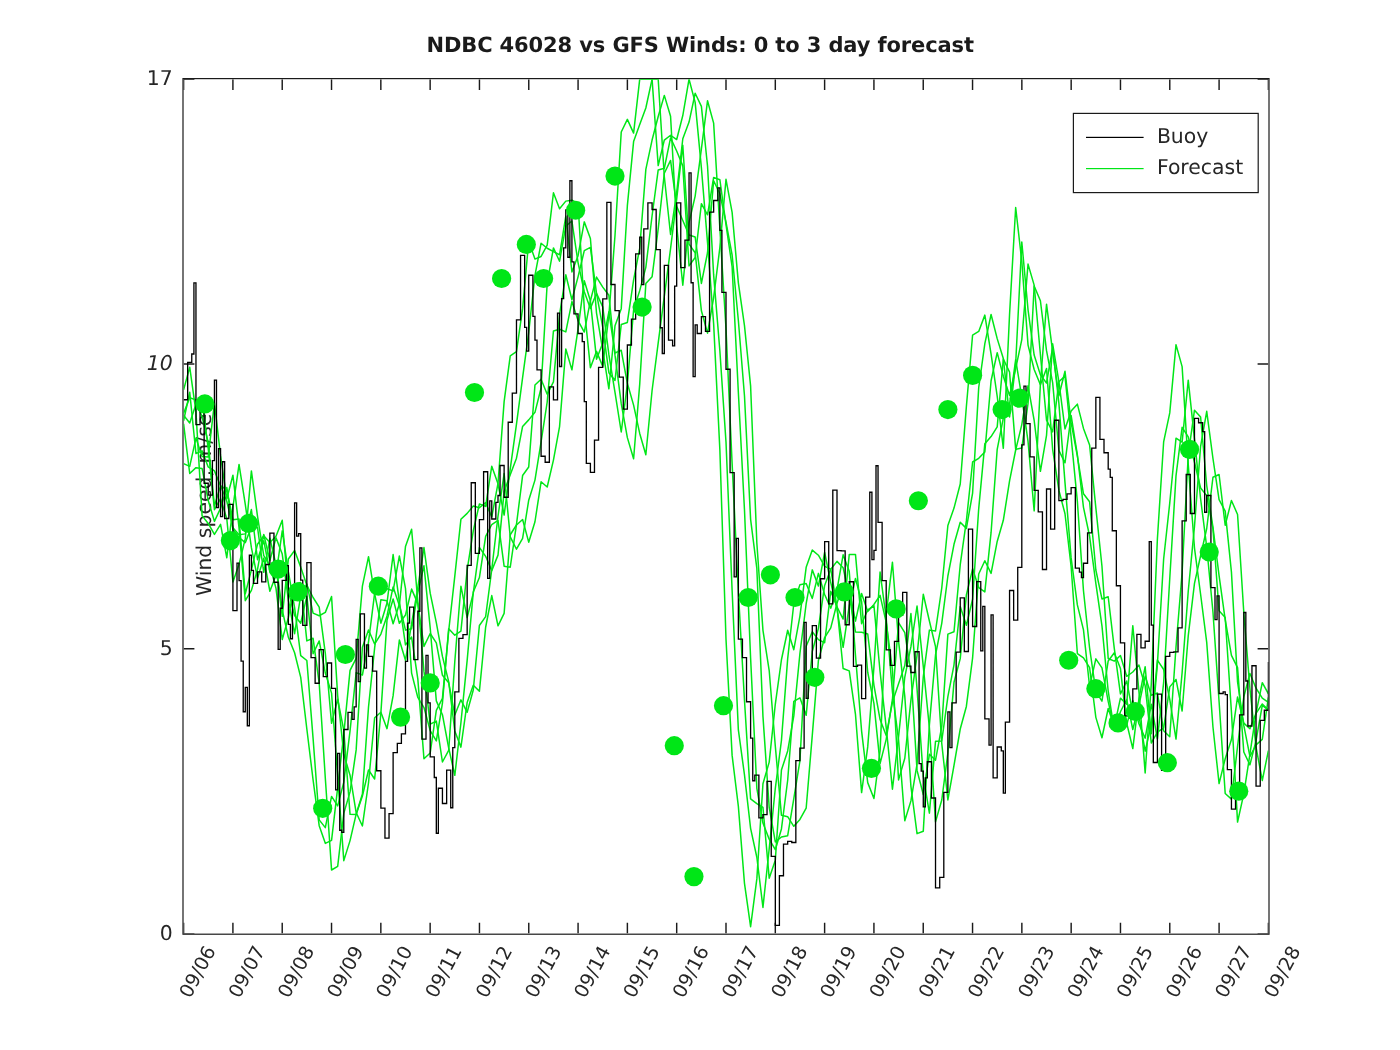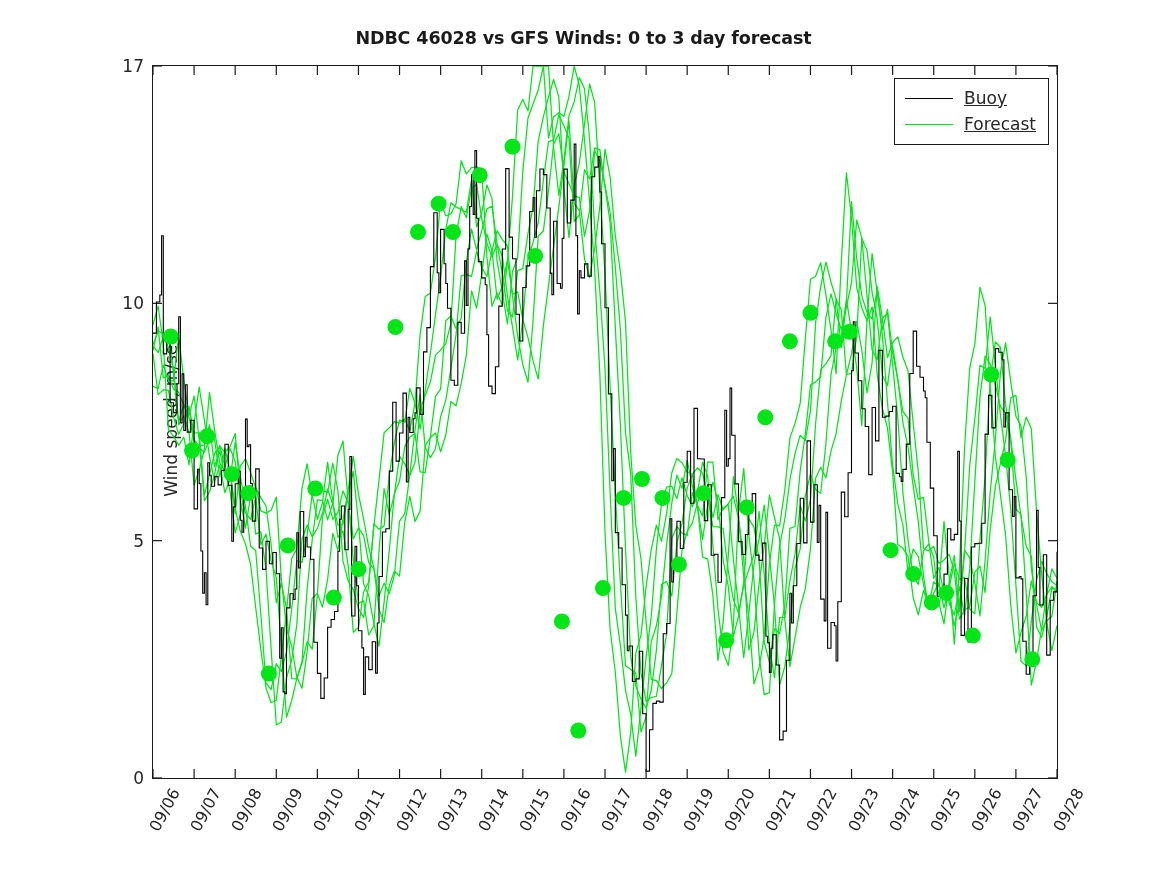--- a/index.html
+++ b/index.html
@@ -81,26 +81,25 @@
     font-size: 16px;
     color: #262626;
     white-space: nowrap;
     transform-origin: left top;
     transform: rotate(-62deg) translate(-100%, 0);
   }
   
   #legend {
     position: absolute;
     right: 8px;
-    top: 12px;
+    top: 28px;
     background: #ffffff;
     border: 1.2px solid #1a1a1a;
     padding: 6px 12px 7px 10px;
     box-sizing: border-box;
-    text-decoration: underline;
   }
   .legend-row {
     display: flex;
     align-items: center;
     height: 26px;
   }
   .legend-swatch {
     width: 48px;
     height: 0;
     border-top-width: 1.6px;
@@ -122,21 +121,21 @@
 
   <div id="chart-title">NDBC 46028 vs GFS Winds: 0 to 3 day forecast</div>
 
   <div id="plot-area">
 
     <div id="y-axis-label">Wind speed, m/sec</div>
 
     <div id="ytick-labels">
         <div class="ytick-label" style="top: 712px;">0</div>
         <div class="ytick-label" style="top: 474.667px;">5</div>
-        <div class="ytick-label" style="top: 237.333px;">10</div>
+        <div class="ytick-label" style="top: 237.333px; font-style: italic;">10</div>
         <div class="ytick-label" style="top: 0px;">17</div>
       </div>
     <div id="xtick-labels">
         <div class="xtick-label" style="left: 14px;">09/06</div>
         <div class="xtick-label" style="left: 55.0909px;">09/07</div>
         <div class="xtick-label" style="left: 96.1818px;">09/08</div>
         <div class="xtick-label" style="left: 137.273px;">09/09</div>
         <div class="xtick-label" style="left: 178.364px;">09/10</div>
         <div class="xtick-label" style="left: 219.455px;">09/11</div>
         <div class="xtick-label" style="left: 260.545px;">09/12</div>

